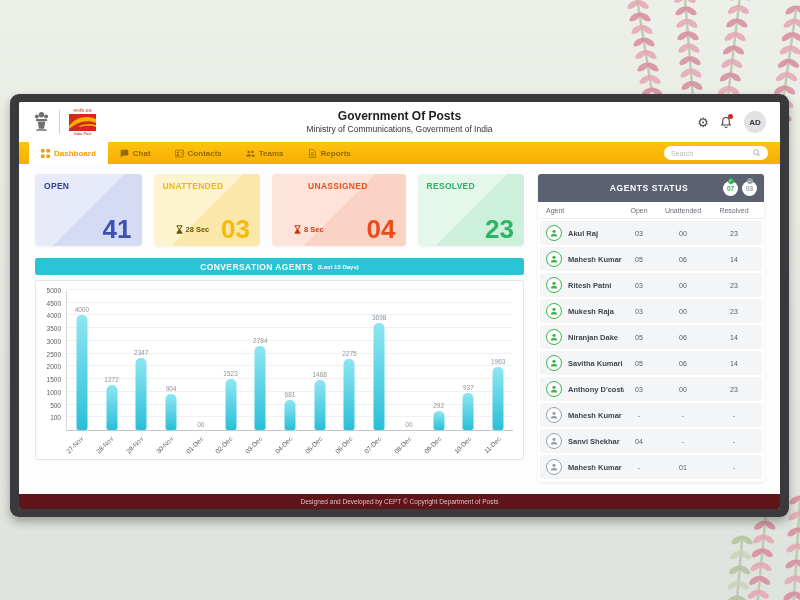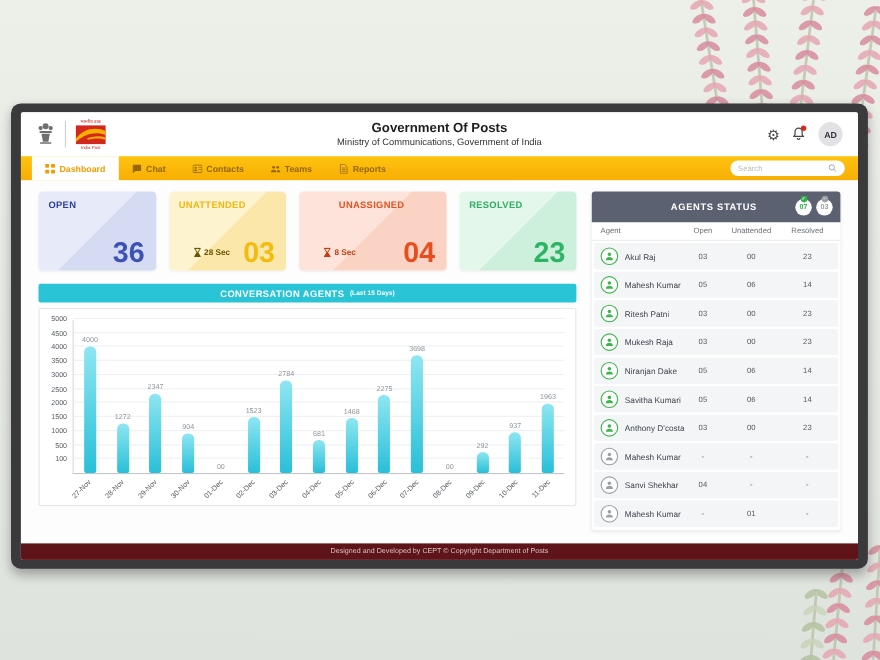--- a/index.html
+++ b/index.html
@@ -85,21 +85,21 @@
   .count-badge .dot { position:absolute; top:-3px; left:50%; transform:translateX(-50%); width:6px; height:6px;
     border-radius:50%; color:#fff; font-size:4px; line-height:6px; text-align:center; }
   .cols-row { display:flex; align-items:center; height:17px; padding:0 8px; font-size:7px; color:#6a6f76;
     border-bottom:1px solid #ededed; }
   .col-name { flex:1; display:flex; align-items:center; gap:6px; min-width:0; }
   .col-open { width:30px; text-align:center; }
   .col-unatt { width:58px; text-align:center; }
   .col-res { width:44px; text-align:center; }
   .agents-rows { display:flex; flex-direction:column; gap:2px; padding:2px 2px 3px; }
   .agent-row { height:24px; display:flex; align-items:center; padding:0 6px; background:#f4f5f7; border-radius:2px; cursor:pointer; }
-  .agent-row .name { font-size:7.5px; color:#3f454d; font-weight:normal; white-space:nowrap; overflow:hidden; }
+  .agent-row .name { font-size:7.5px; color:#3f454d; font-weight:bold; white-space:nowrap; overflow:hidden; }
   .agent-row .num { font-size:7px; color:#555a60; }
   .avatar-badge { width:16px; height:16px; border-radius:50%; border:1px solid; background:#fff;
     display:flex; align-items:center; justify-content:center; flex:0 0 auto; }
   .avatar-badge svg { width:10px; height:10px; }
   .online .avatar-badge { border-color:#3cb54a; } .online .avatar-badge svg { fill:#3cb54a; }
   .offline .avatar-badge { border-color:#9aa0a6; } .offline .avatar-badge svg { fill:#9aa0a6; }
 
   
   .app-footer { height:15px; background:#5e1418; display:flex; align-items:center; justify-content:center;
     color:#d8c3c3; font-size:6.5px; flex:0 0 auto; }
@@ -342,21 +342,21 @@
             <path d="M6.2 6.2 9 9"></path>
           </svg>
       </div>
     </div>
 
     <div class="content">
       <div class="left-col">
         <div class="cards-row" id="cards-row">
             <div class="stat-card" style="background: linear-gradient(135deg, rgb(231, 234, 248) 50%, rgb(213, 219, 243) 50%);">
               <div class="stat-label" style="color: rgb(43, 63, 158);">OPEN</div>
-              <div class="stat-value" style="color: rgb(59, 81, 181);">36</div>
+              <div class="stat-value" style="color: rgb(59, 81, 181);">41</div>
             </div>
             <div class="stat-card" style="background: linear-gradient(135deg, rgb(253, 243, 207) 50%, rgb(251, 231, 169) 50%);">
               <div class="stat-label" style="color: rgb(240, 183, 13);">UNATTENDED</div>
               <div class="stat-value" style="color: rgb(245, 187, 12);">03</div>
               <div class="stat-timer" style="color: rgb(109, 85, 0);">
                 <span style="display: flex;">
                   <svg viewBox="0 0 10 12" fill="currentColor">
                     <path d="M.8 0h8.4v1.2L6.1 6l3.1 4.8V12H.8v-1.2L3.9 6 .8 1.2zM2.3 1.4 5 5.4l2.7-4z"></path>
                   </svg>
                 </span>

